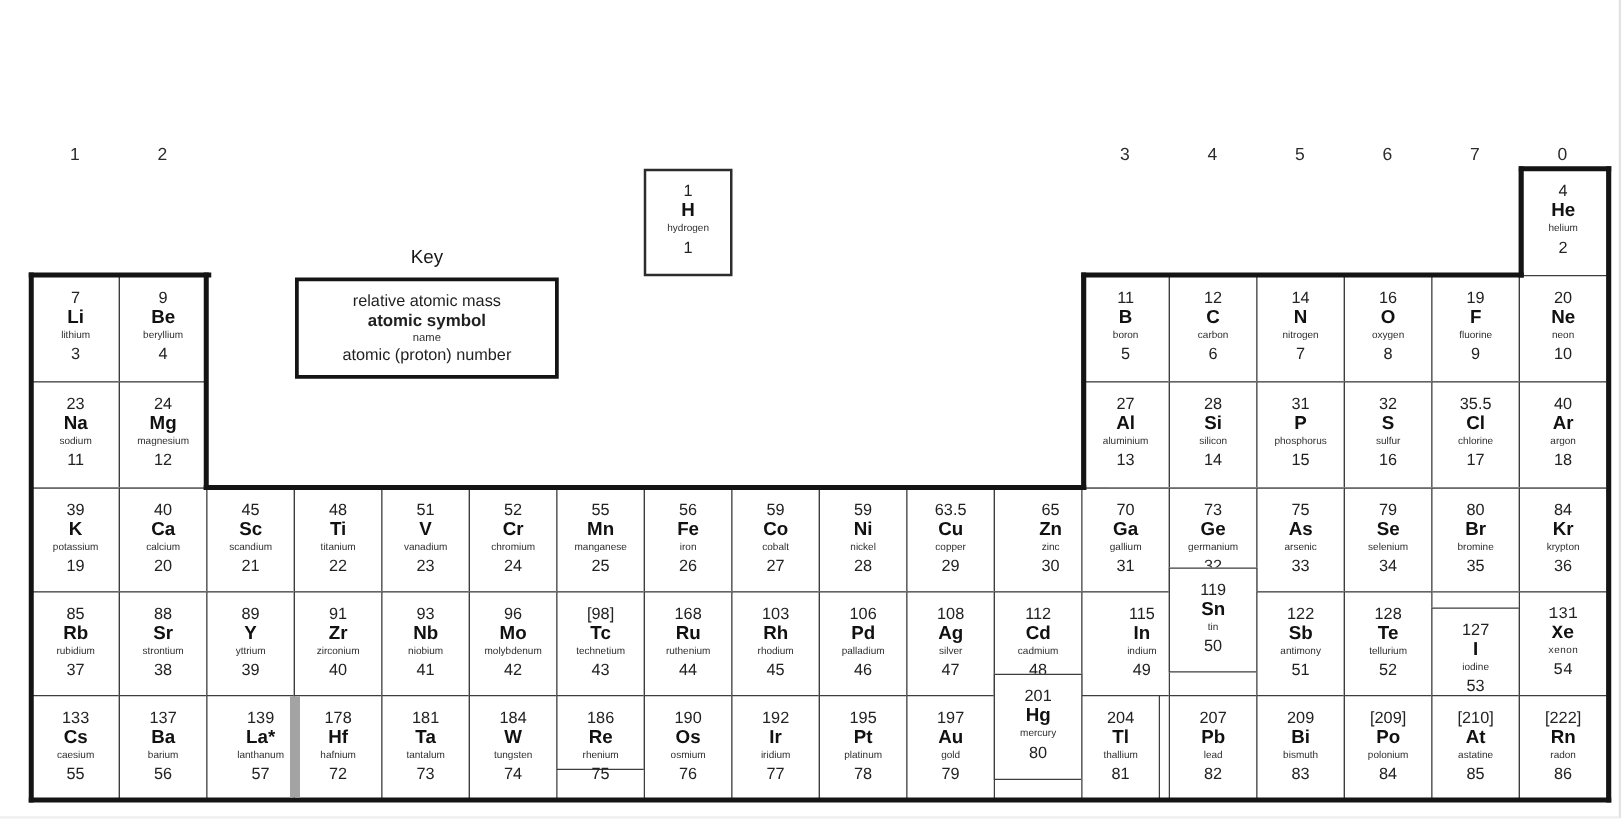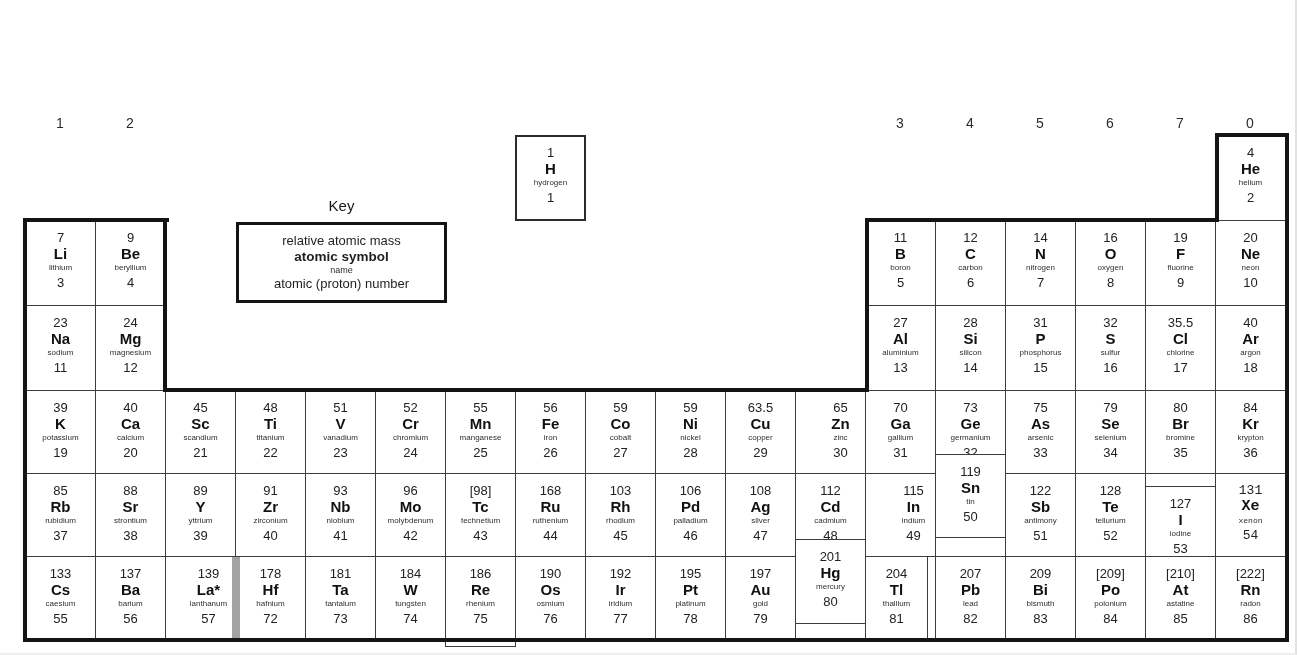--- a/index.html
+++ b/index.html
@@ -423,21 +423,21 @@
         <div class="sym">Ta</div>
         <div class="nm">tantalum</div>
         <div class="num">73</div>
       </div>
       <div class="cell" style="left: 375px; top: 556px; width: 71px; height: 85px;">
         <div class="mass">184</div>
         <div class="sym">W</div>
         <div class="nm">tungsten</div>
         <div class="num">74</div>
       </div>
-      <div class="cell" style="left: 445px; top: 556px; width: 71px; height: 91px;">
+      <div class="cell" style="left: 445px; top: 556px; width: 71px; height: 60px;">
         <div class="mass">186</div>
         <div class="sym">Re</div>
         <div class="nm">rhenium</div>
         <div class="num">75</div>
       </div>
       <div class="cell" style="left: 515px; top: 556px; width: 71px; height: 85px;">
         <div class="mass">190</div>
         <div class="sym">Os</div>
         <div class="nm">osmium</div>
         <div class="num">76</div>

